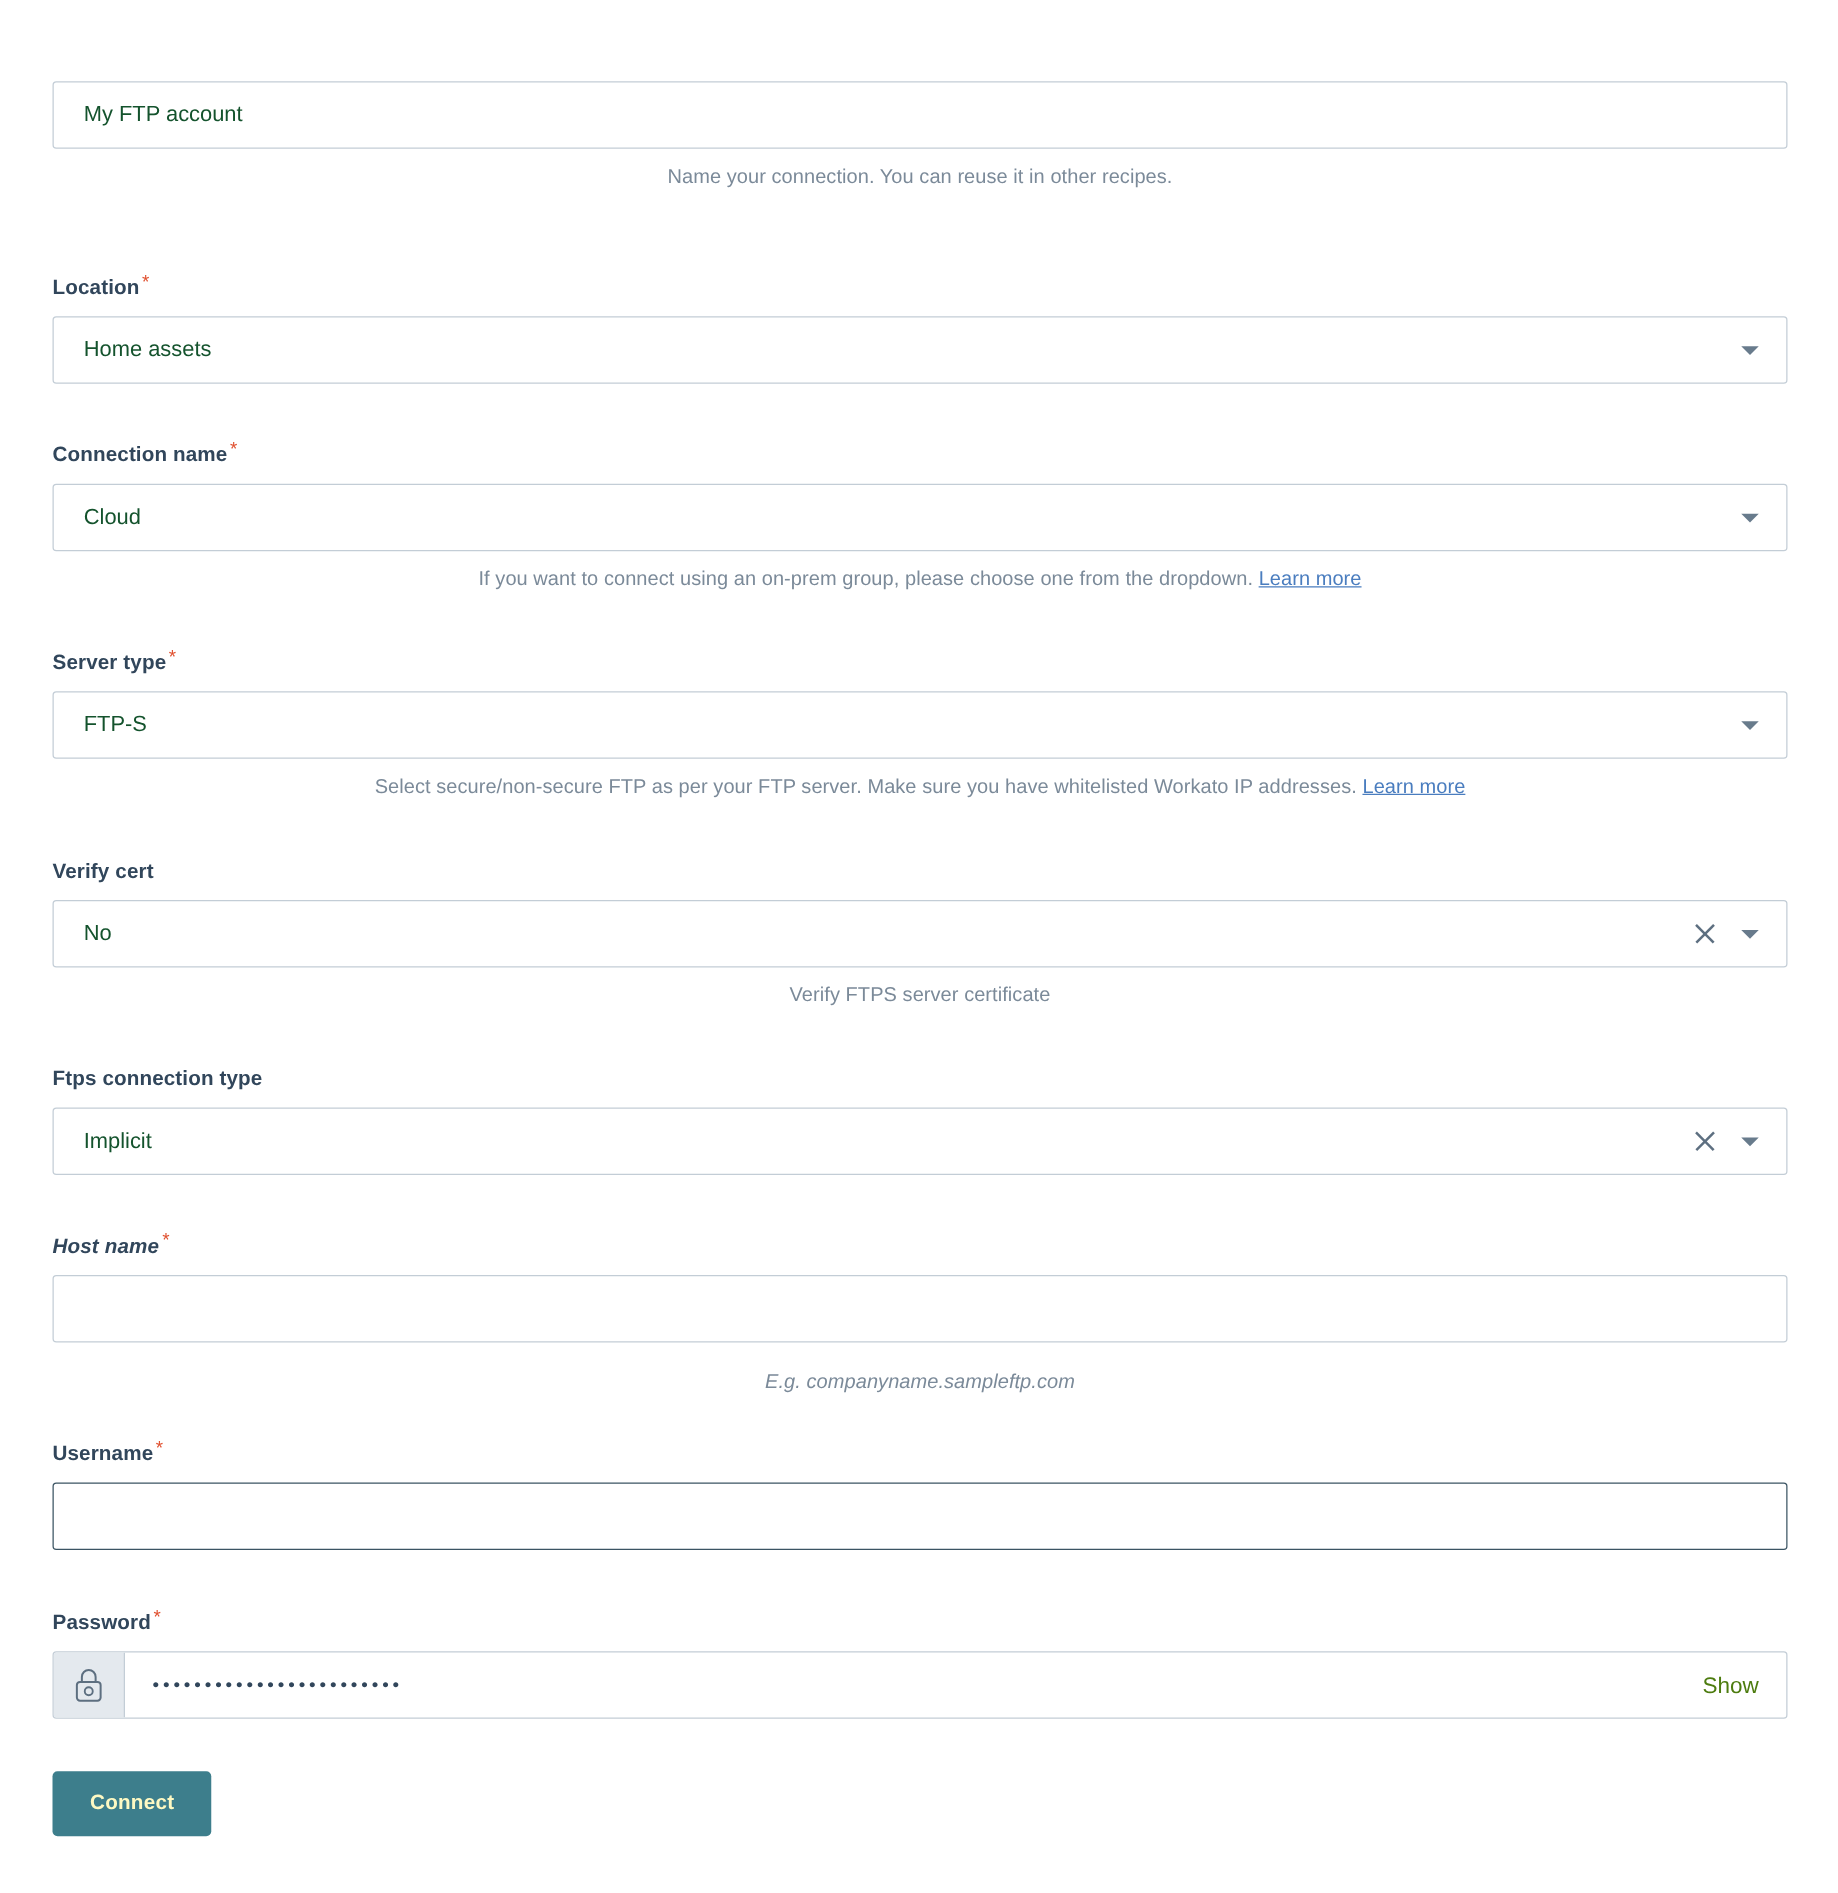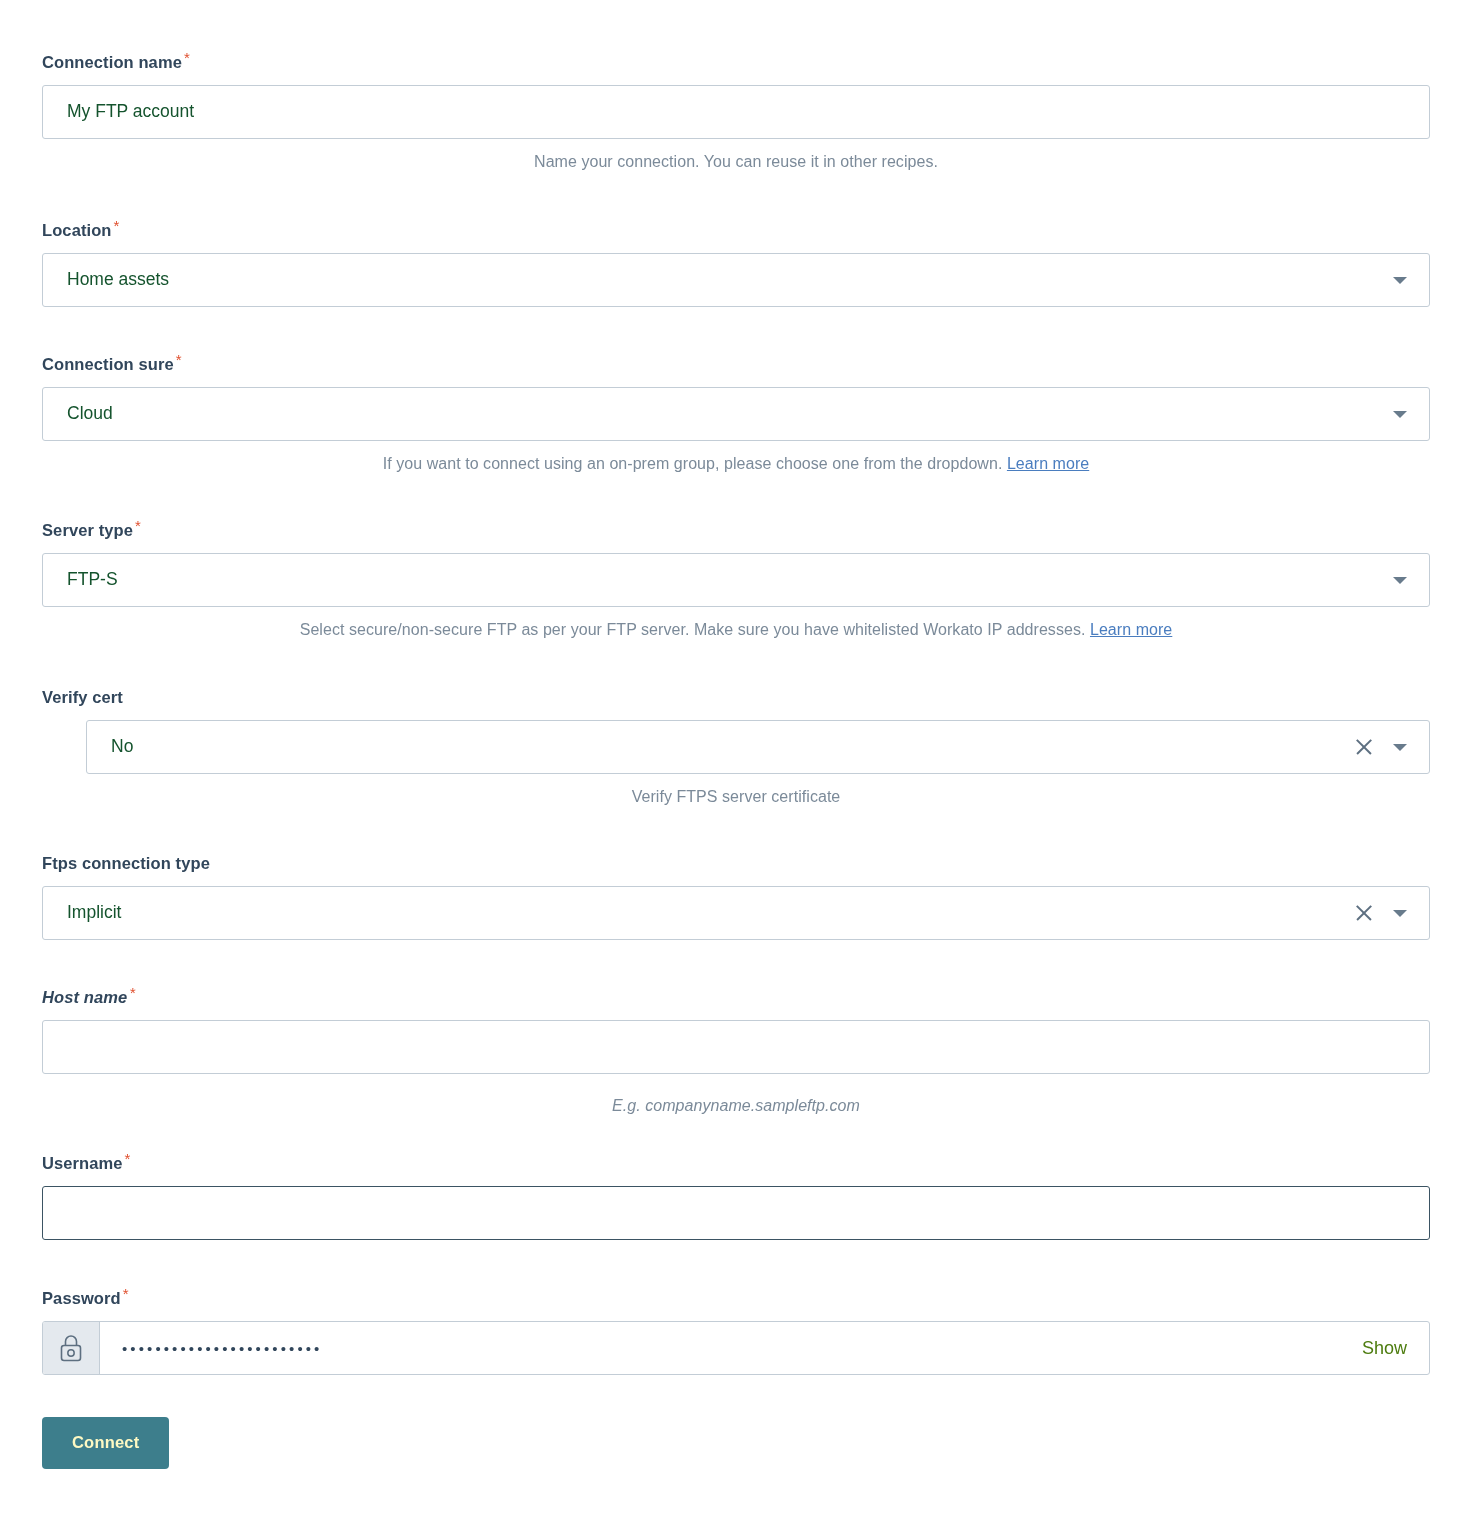--- a/index.html
+++ b/index.html
@@ -171,56 +171,55 @@
     letter-spacing: 0.2px;
     font-family: "Liberation Sans", sans-serif;
   }
 </style>
 </head>
 <body>
 
 <div class="form">
 
   <div class="field" style="position:absolute; top:52px; left:0; right:0;">
-    <span class="label"><span>Connection name</span><span class="req">*</span></span>
     <div class="control" style="margin-top:13px;">
       <span class="value">My FTP account</span>
     </div>
     <div class="hint" style="margin-top:13px;">Name your connection. You can reuse it in other recipes.</div>
   </div>
 
   <div class="field" style="position:absolute; top:220px; left:0; right:0;">
     <span class="label"><span>Location</span><span class="req">*</span></span>
     <div class="control" style="margin-top:13px;">
       <span class="value">Home assets</span>
       <span class="caret"></span>
     </div>
   </div>
 
   <div class="field" style="position:absolute; top:354px; left:0; right:0;">
-    <span class="label"><span>Connection sure</span><span class="req">*</span></span>
+    <span class="label"><span>Connection name</span><span class="req">*</span></span>
     <div class="control" style="margin-top:13px;">
       <span class="value">Cloud</span>
       <span class="caret"></span>
     </div>
     <div class="hint" style="margin-top:13px;"><span>If you want to connect using an on-prem group, please choose one from the dropdown. </span><span class="link">Learn more</span></div>
   </div>
 
   <div class="field" style="position:absolute; top:520px; left:0; right:0;">
     <span class="label"><span>Server type</span><span class="req">*</span></span>
     <div class="control" style="margin-top:13px;gap:40px;">
       <span class="value">FTP-S</span>
       <span class="caret"></span>
     </div>
     <div class="hint" style="margin-top:13px;"><span>Select secure/non-secure FTP as per your FTP server. Make sure you have whitelisted Workato IP addresses. </span><span class="link">Learn more</span></div>
   </div>
 
   <div class="field" style="position:absolute; top:687px; left:0; right:0;">
     <span class="label"><span>Verify cert</span><span class="req"></span></span>
-    <div class="control" style="margin-top:13px;margin-left:44px;">
+    <div class="control" style="margin-top:13px;">
       <span class="value">No</span>
       <span class="clear-x"></span>
       <span class="caret"></span>
     </div>
     <div class="hint" style="margin-top:13px;">Verify FTPS server certificate</div>
   </div>
 
   <div class="field" style="position:absolute; top:853px; left:0; right:0;">
     <span class="label"><span>Ftps connection type</span><span class="req"></span></span>
     <div class="control" style="margin-top:13px;">

